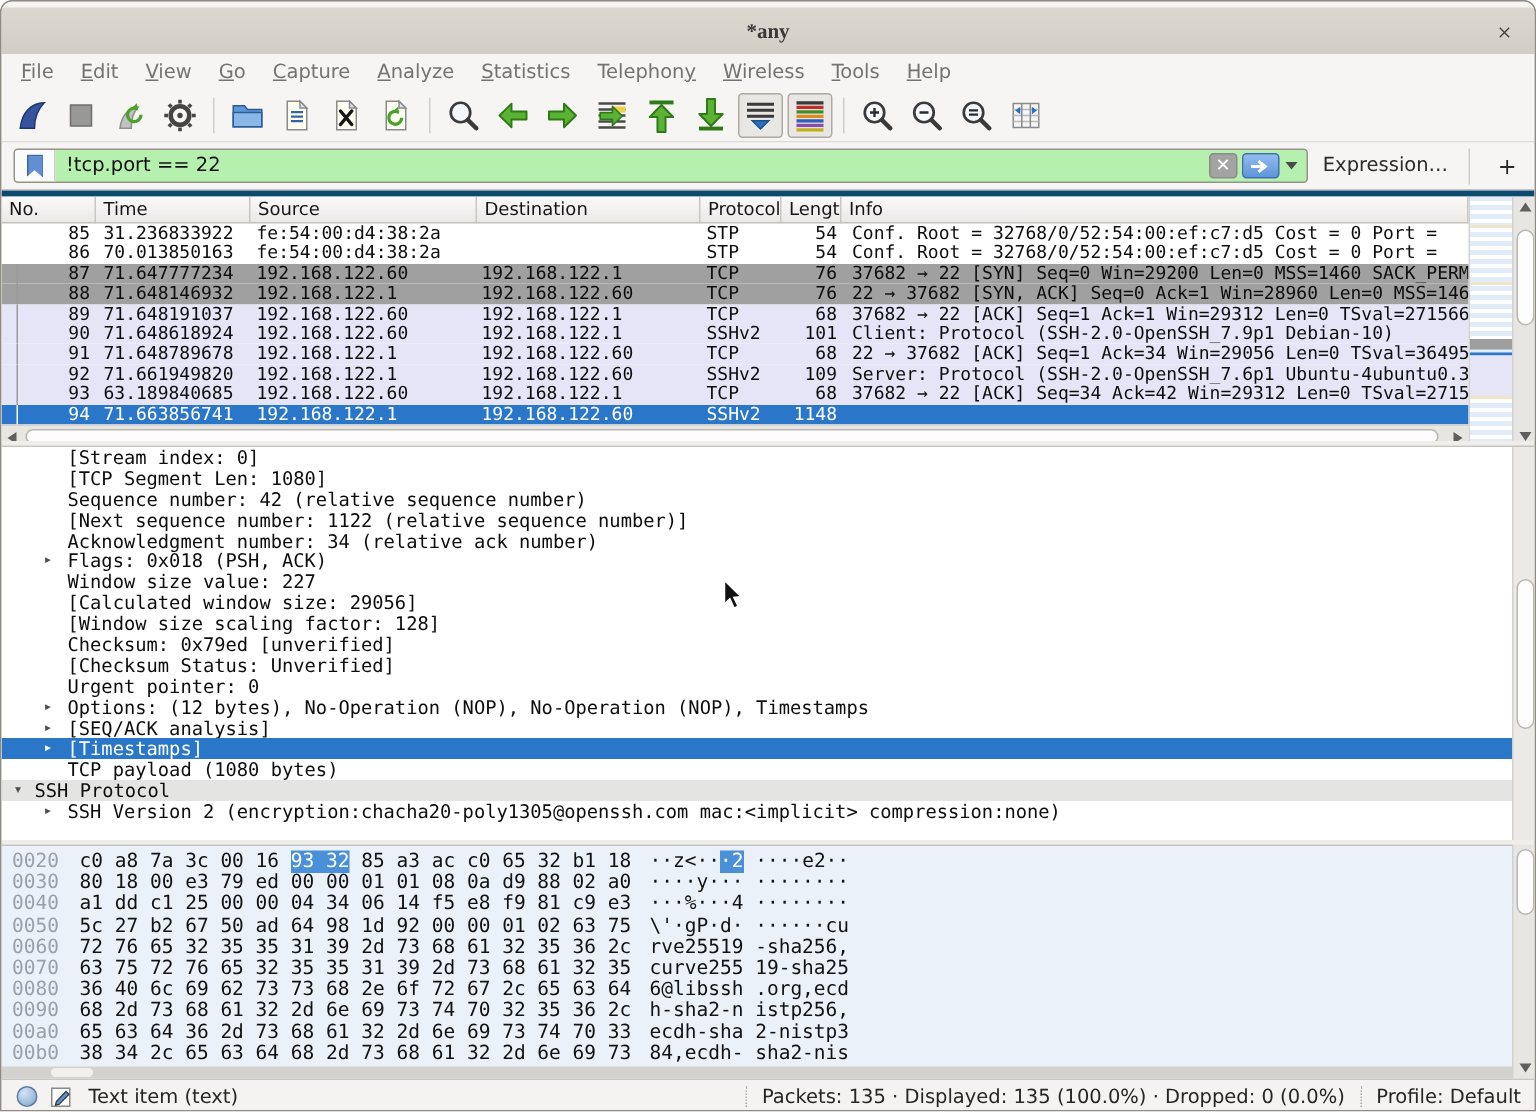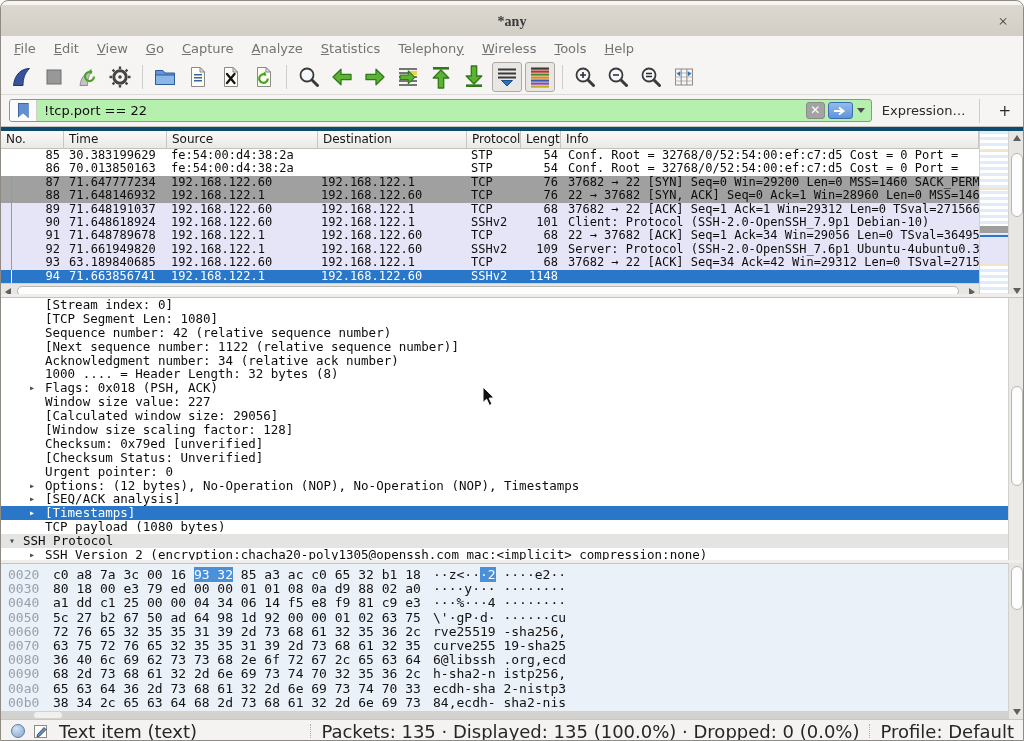--- a/index.html
+++ b/index.html
@@ -68,21 +68,21 @@
   .hexpane{position:absolute;top:562px;left:0;width:1007px;height:148px;background:#ebf1f9;border-top:1px solid #c6c4c0;overflow:hidden;padding-top:4px;font-family:"DejaVu Sans Mono","Liberation Mono",monospace;}
   .hrow{position:relative;height:14.2px;line-height:14.2px;font-size:13px;color:#121212;white-space:nowrap;}
   .hoff{position:absolute;left:7px;color:#98a0ab;}
   .hhex{position:absolute;left:52px;}
   .hascii{position:absolute;left:432px;}
   .hl{background:var(--hexhl);color:#fff;}
   .hexvscroll{position:absolute;top:562px;left:1007px;width:17px;height:156px;background:#e8e6e3;border-left:1px solid #d3d1cd;}
   .hexhstrip{position:absolute;top:710px;left:0;width:1007px;height:8px;background:#d4d2ce;}
   .hexhthumb{position:absolute;top:1px;left:33px;width:28px;height:6px;background:#f2f0ed;border-radius:3px;}
   
-  .statusbar{position:absolute;top:718px;left:0;right:0;height:23px;background:#f4f3f1;border-top:1px solid #c9c7c3;display:flex;align-items:center;font-size:18px;color:#262626;}
+  .statusbar{position:absolute;top:718px;left:0;right:0;height:23px;background:#f4f3f1;border-top:1px solid #c9c7c3;display:flex;align-items:center;font-size:13px;color:#262626;}
   .expert-dot{width:14px;height:14px;border-radius:50%;background:radial-gradient(circle at 35% 30%,#d5e4f4,#7fa4cf);border:1px solid #5d7da6;margin:0 8px 0 10px;}
   .comment-ic{margin-right:10px;display:flex;align-items:center;}
   .st-sep{width:1px;height:14px;border-left:1px dotted #ada9a3;margin:0 10px;}
   .st-right{margin-left:auto;display:flex;align-items:center;}
   .st-profile{margin-right:9px;}
   
   .cursor{position:absolute;left:481px;top:385px;pointer-events:none;}
 </style>
 </head>
 <body>
@@ -320,21 +320,21 @@
         <span class="hcell" style="left: 63px; width: 103px;">Time</span>
         <span class="hcell" style="left: 166px; width: 151px;">Source</span>
         <span class="hcell" style="left: 317px; width: 149px;">Destination</span>
         <span class="hcell" style="left: 466px; width: 54px;">Protocol</span>
         <span class="hcell" style="left: 520px; width: 40px;">Length</span>
         <span class="hcell" style="left: 560px; width: 418px;">Info</span>
       </div>
     <div class="plist-body" id="plist-body">
         <div class="prow">
           <span class="pcell" style="left: 0px; width: 63px; text-align: right; padding-right: 4px;">85</span>
-          <span class="pcell" style="left: 63px; width: 103px; text-align: left; padding-left: 5px;">30.383199629</span>
+          <span class="pcell" style="left: 63px; width: 103px; text-align: left; padding-left: 5px;">31.236833922</span>
           <span class="pcell" style="left: 166px; width: 151px; text-align: left; padding-left: 4px;">fe:54:00:d4:38:2a</span>
           <span class="pcell" style="left: 317px; width: 149px; text-align: left; padding-left: 3px;"></span>
           <span class="pcell" style="left: 466px; width: 54px; text-align: left; padding-left: 4px;">STP</span>
           <span class="pcell" style="left: 520px; width: 40px; text-align: right; padding-right: 3px;">54</span>
           <span class="pcell" style="left: 560px; width: 418px; text-align: left; padding-left: 7px;">Conf. Root = 32768/0/52:54:00:ef:c7:d5  Cost = 0  Port = </span>
         </div>
         <div class="prow">
           <span class="pcell" style="left: 0px; width: 63px; text-align: right; padding-right: 4px;">86</span>
           <span class="pcell" style="left: 63px; width: 103px; text-align: left; padding-left: 5px;">70.013850163</span>
           <span class="pcell" style="left: 166px; width: 151px; text-align: left; padding-left: 4px;">fe:54:00:d4:38:2a</span>
@@ -460,23 +460,20 @@
       <div class="dline">
         <span class="dtext" style="left: 44px;">Sequence number: 42    (relative sequence number)</span>
       </div>
       <div class="dline">
         <span class="dtext" style="left: 44px;">[Next sequence number: 1122    (relative sequence number)]</span>
       </div>
       <div class="dline">
         <span class="dtext" style="left: 44px;">Acknowledgment number: 34    (relative ack number)</span>
       </div>
       <div class="dline">
-        <span class="dtext" style="left: 44px;">1000 .... = Header Length: 32 bytes (8)</span>
-      </div>
-      <div class="dline">
         <span class="darr" style="left: 28px;">▸</span>
         <span class="dtext" style="left: 44px;">Flags: 0x018 (PSH, ACK)</span>
       </div>
       <div class="dline">
         <span class="dtext" style="left: 44px;">Window size value: 227</span>
       </div>
       <div class="dline">
         <span class="dtext" style="left: 44px;">[Calculated window size: 29056]</span>
       </div>
       <div class="dline">

